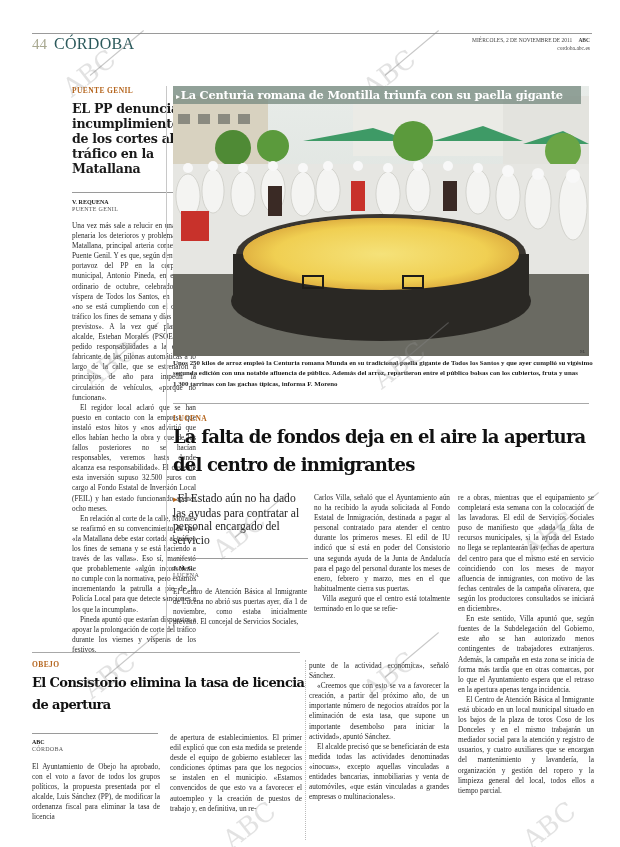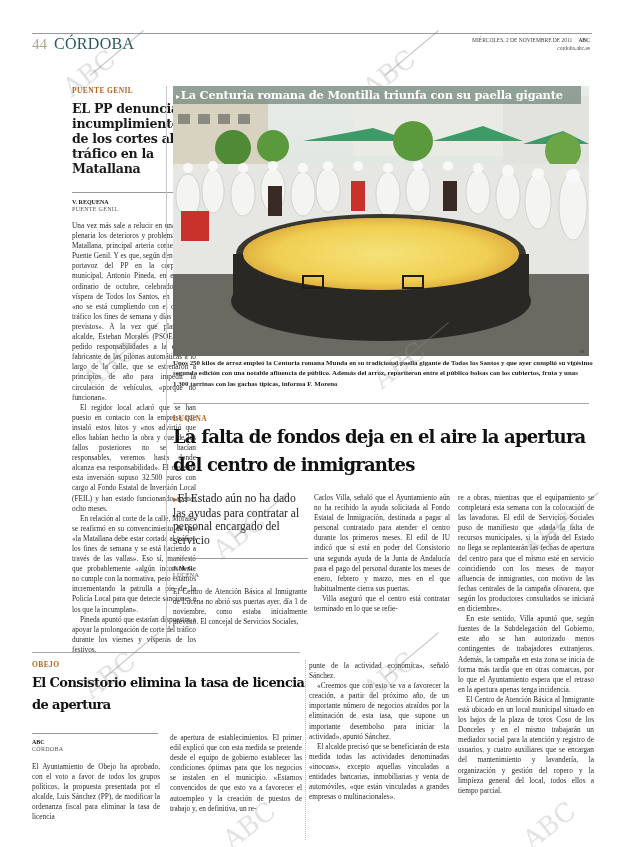--- a/index.html
+++ b/index.html
@@ -181,21 +181,21 @@
 <div class="abs lucena-byline">
   <div class="byline-rule" style="margin-top:0"></div>
   <div class="byline-author">J. M. G.</div>
   <div class="byline-place">LUCENA</div>
 </div>
 <div class="abs body-text col-lucena-1">
   <p>El Centro de Atención Básica al Inmigrante de Lucena no abrió sus puertas ayer, día 1 de noviembre, como estaba inicialmente previsto. El concejal de Servicios Sociales,</p>
 </div>
 <div class="abs body-text col-lucena-2">
   <p>Carlos Villa, señaló que el Ayuntamiento aún no ha recibido la ayuda solicitada al Fondo Estatal de Inmigración, destinada a pagar al personal contratado para atender el centro durante los primeros meses. El edil de IU indicó que sí está en poder del Consistorio una segunda ayuda de la Junta de Andalucía para el pago del personal durante los meses de enero, febrero y marzo, mes en el que habitualmente cierra sus puertas.</p>
-  <p>Villa aseguró que el centro está contratar terminado en lo que se refie-</p>
+  <p>Villa aseguró que el centro está totalmente terminado en lo que se refie-</p>
 </div>
 <div class="abs body-text col-lucena-3">
   <p style="text-indent:0">re a obras, mientras que el equipamiento se completará esta semana con la colocación de las lavadoras. El edil de Servicios Sociales puso de manifiesto que «dada la falta de recursos municipales, si la ayuda del Estado no llega se replantearán las fechas de apertura del centro para que el mismo esté en servicio coincidiendo con los meses de mayor afluencia de inmigrantes, con motivo de las fechas centrales de la campaña olivarera, que según los productores consultados se iniciará en diciembre».</p>
   <p>En este sentido, Villa apuntó que, según fuentes de la Subdelegación del Gobierno, este año se han autorizado menos contingentes de trabajadores extranjeros. Además, la campaña en esta zona se inicia de forma más tardía que en otras comarcas, por lo que el Ayuntamiento espera que el retraso en la apertura apenas tenga incidencia.</p>
   <p>El Centro de Atención Básica al Inmigrante está ubicado en un local municipal situado en los bajos de la plaza de toros Coso de los Donceles y en el mismo trabajarán un mediador social para la atención y registro de usuarios, y cuatro auxiliares que se encargan del mantenimiento y lavandería, la organización y gestión del ropero y la limpieza general del local, todos ellos a tiempo parcial.</p>
 </div>
 
 <div class="abs obejo-rule"></div>
 <div class="abs kicker obejo-kicker">OBEJO</div>
 <h1 class="abs obejo-headline">El Consistorio elimina la tasa de licencia de apertura</h1>

